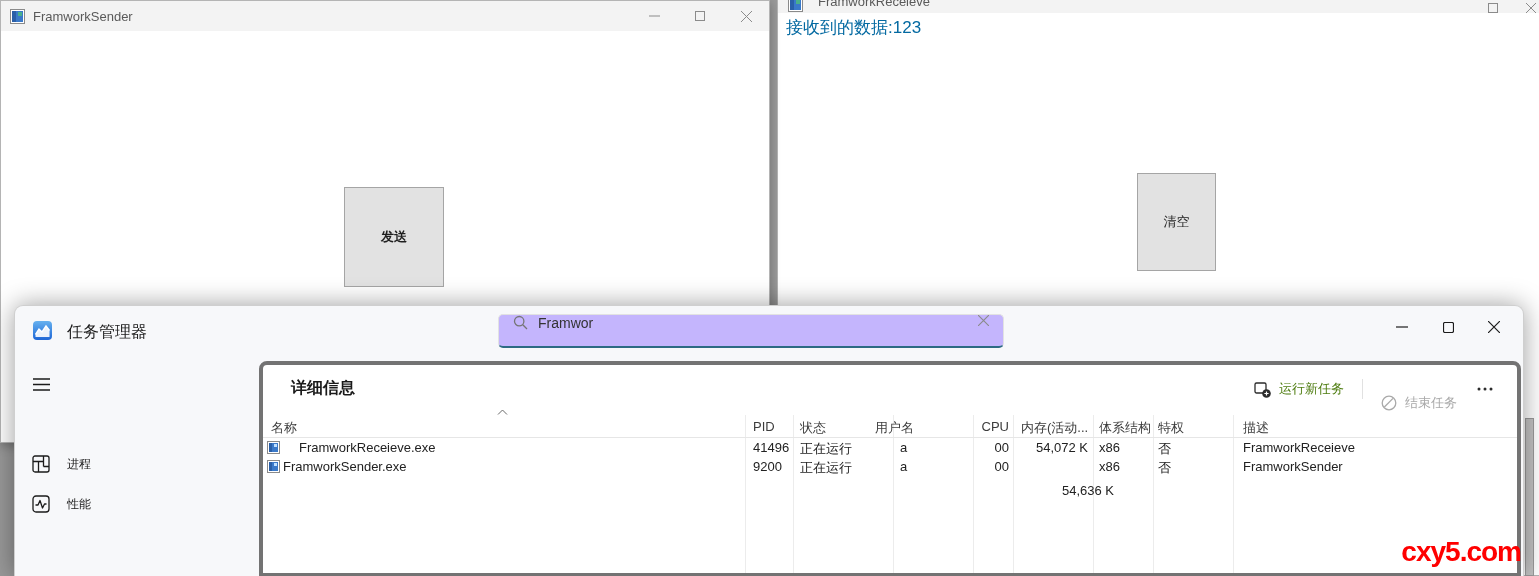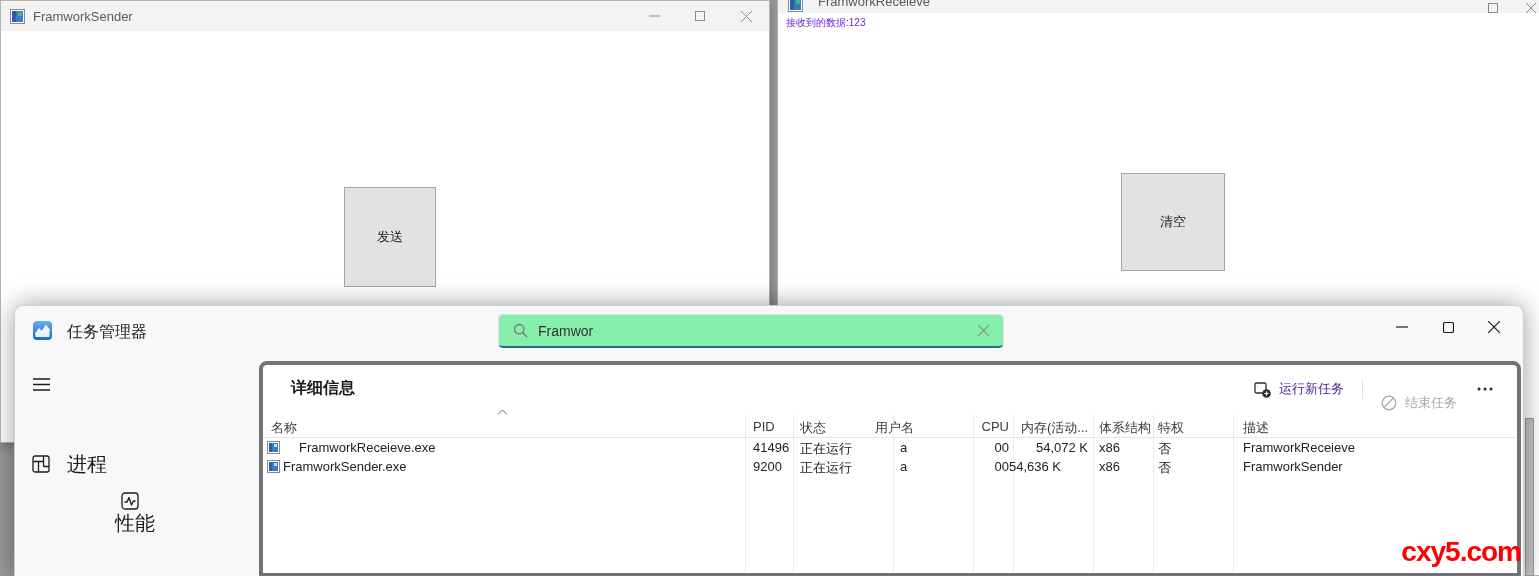--- a/index.html
+++ b/index.html
@@ -8,41 +8,41 @@
 
   .abs { position:absolute; }
 
   
   .wf-window { position:absolute; background:#ffffff; border:1px solid #b4b4b4; box-shadow:0 3px 10px rgba(0,0,0,.28); }
   .wf-titlebar { position:absolute; left:0; right:0; top:0; height:30px; background:#f3f3f3; display:flex; align-items:center; }
   .wf-title { font-size:13px; color:#5a5a5a; margin-left:8px; white-space:nowrap; }
   .wf-controls { position:absolute; right:0; top:0; height:30px; display:flex; }
   .wf-ctrl { width:46px; height:30px; display:flex; align-items:center; justify-content:center; }
   .wf-btn { position:absolute; background:#e2e2e2; border:1px solid #a5a5a5; display:flex; align-items:center; justify-content:center; font-size:13px; color:#1f1f1f; cursor:default; }
-  .wf-label { position:absolute; font-size:10px; color:#6d28d9; white-space:nowrap; }
+  .wf-label { position:absolute; font-size:17px; color:#0369a1; white-space:nowrap; }
   .appicon { display:inline-block; flex:0 0 auto; }
 
   
   #taskmgr { position:absolute; left:14px; top:305px; width:1510px; height:272px; background:#f7f8fa; border:1px solid #cfcfcf; border-bottom:none; border-radius:9px 9px 0 0; box-shadow:0 0 26px rgba(0,0,0,.38); }
   .tm-titlebar { position:absolute; left:0; top:0; right:0; height:50px; }
   .tm-title { position:absolute; left:52px; top:16px; font-size:16px; color:#1b1b1b; }
-  .tm-search { position:absolute; left:483px; top:8px; width:506px; height:34px; background:#86efac; border:1px solid #e2e2e2; border-bottom:2px solid #2d6a84; border-radius:5px; display:flex; align-items:center; }
+  .tm-search { position:absolute; left:483px; top:8px; width:506px; height:34px; background:#c4b5fd; border:1px solid #e2e2e2; border-bottom:2px solid #2d6a84; border-radius:5px; display:flex; align-items:flex-start; }
   .tm-search input { border:none; outline:none; background:transparent; font-size:14px; color:#333; flex:1; font-family:"Liberation Sans",sans-serif; }
   .tm-winctrl { position:absolute; right:6px; top:2px; display:flex; }
   .tm-ctrl { width:46px; height:38px; display:flex; align-items:center; justify-content:center; border-radius:5px; }
 
   .tm-sidebar { position:absolute; left:0; top:50px; width:244px; bottom:0; }
-  .side-item { position:absolute; left:10px; display:flex; align-items:center; height:36px; width:220px; border-radius:5px; color:#1b1b1b; font-size:20px; }
+  .side-item { position:absolute; left:10px; display:flex; align-items:center; height:36px; width:220px; border-radius:5px; color:#1b1b1b; font-size:12px; }
   .side-item .ic { width:20px; height:20px; margin-left:6px; margin-right:16px; display:flex; align-items:center; justify-content:center; }
 
   .tm-card { position:absolute; left:244px; top:55px; right:2px; bottom:0; background:#ffffff; border:4px solid #737373; border-radius:8px 8px 0 0; }
   .card-header { position:absolute; left:0; top:0; right:0; height:46px; }
   .card-title { position:absolute; left:28px; top:13px; font-size:16px; font-weight:600; color:#1a1a1a; }
   .toolbar { position:absolute; right:14px; top:8px; height:32px; display:flex; align-items:center; }
-  .tb-btn { display:flex; align-items:center; font-size:13px; color:#4c1d95; padding:6px 10px; border-radius:4px; }
+  .tb-btn { display:flex; align-items:center; font-size:13px; color:#4d7c0f; padding:6px 10px; border-radius:4px; }
   .tb-btn.disabled { color:#a9a9a9;margin-top:28px; }
   .tb-btn .ic { margin-right:8px; display:flex; }
   .tb-divider { width:1px; height:20px; background:#e1e1e1; margin:0 8px; }
 
   
   .tm-table { position:absolute; left:0; top:50px; right:0; bottom:0; font-size:13px; color:#222; }
   .colsep { position:absolute; top:0; bottom:0; width:1px; background:#ececec; }
   .thead { position:absolute; left:0; right:0; top:0; height:23px; border-bottom:1px solid #e6e6e6; color:#3c3c3c; }
   .th { position:absolute; top:4px; white-space:nowrap; }
   .sortmark { position:absolute; top:-6px; color:#6b6b6b; }
@@ -77,21 +77,21 @@
           </svg>
       </div>
       <div class="wf-ctrl" style="width:30px; margin-top:8px;">
         <svg width="10" height="10" viewBox="0 0 10 10">
             <path d="M0,0 L10,10 M10,0 L0,10" stroke="#8b8b8b" stroke-width="1"></path>
           </svg>
       </div>
     </div>
   </div>
   <div class="wf-label" style="left:8px; top:31px;">接收到的数据:123</div>
-  <div class="wf-btn" style="left:343px; top:188px; width:104px; height:98px;">清空</div>
+  <div class="wf-btn" style="left:359px; top:188px; width:79px; height:98px;">清空</div>
 </div>
 
 <div class="wf-window" id="sender-window" style="left:0px; top:0px; width:770px; height:443px;">
   <div class="wf-titlebar">
     <span class="appicon" style="margin-left:9px;">
       <svg width="15" height="15" viewBox="0 0 15 15">
           <rect x="0.5" y="0.5" width="14" height="14" fill="#fff" stroke="#8a8a8a"></rect>
           <rect x="2" y="2" width="11" height="11" fill="#3a79c9"></rect>
           <rect x="2" y="2" width="4" height="11" fill="#2a5fa8"></rect>
           <rect x="8" y="3" width="4" height="4" fill="#49b08b"></rect>
@@ -109,21 +109,21 @@
             <rect x="0.5" y="0.5" width="9" height="9" fill="none" stroke="#8b8b8b" stroke-width="1"></rect>
           </svg>
       </div>
       <div class="wf-ctrl">
         <svg width="11" height="11" viewBox="0 0 11 11">
             <path d="M0,0 L11,11 M11,0 L0,11" stroke="#8b8b8b" stroke-width="1"></path>
           </svg>
       </div>
     </div>
   </div>
-  <div class="wf-btn" style="left:343px; top:186px; width:92px; height:100px;">发送</div>
+  <div class="wf-btn" style="left:343px; top:186px; width:100px; height:100px;font-weight:bold;">发送</div>
 </div>
 
 <div id="receiver-scrollbar"></div>
 
 <div id="taskmgr">
 
   <div class="tm-titlebar">
     <span class="abs" style="left:18px; top:15px;">
       <svg width="19" height="19" viewBox="0 0 19 19">
         <defs>
@@ -185,21 +185,21 @@
     <div class="side-item" style="top:90px;">
       <span class="ic">
         <svg width="18" height="18" viewBox="0 0 18 18">
             <rect x="1" y="1" width="16" height="16" rx="2" fill="none" stroke="#1b1b1b" stroke-width="1.3"></rect>
             <path d="M1,6.5 H11.5 M6.5,6.5 V17 M11.5,1 V11.5 M11.5,11.5 H17" fill="none" stroke="#1b1b1b" stroke-width="1.3"></path>
           </svg>
       </span>
       <span>进程</span>
     </div>
 
-    <div class="side-item" style="top:136px;flex-direction:column;">
+    <div class="side-item" style="top:130px;">
       <span class="ic">
         <svg width="18" height="18" viewBox="0 0 18 18">
             <rect x="1" y="1" width="16" height="16" rx="3" fill="none" stroke="#1b1b1b" stroke-width="1.3"></rect>
             <path d="M3.5,10 H6 L8,5.5 L10.5,13 L12.5,9 H14.5" fill="none" stroke="#1b1b1b" stroke-width="1.3" stroke-linejoin="round"></path>
           </svg>
       </span>
       <span>性能</span>
     </div>
 
 
@@ -307,21 +307,21 @@
               <rect x="2" y="2" width="9" height="9" fill="#3a79c9"></rect>
               <rect x="2" y="2" width="3" height="9" fill="#2a5fa8"></rect>
               <rect x="7" y="3" width="3" height="3" fill="#bfe0ff"></rect>
             </svg>
         </span>
         <span class="td" style="left:20px;">FramworkSender.exe</span>
         <span class="td" style="left:490px;">9200</span>
         <span class="td" style="left:537px;">正在运行</span>
         <span class="td" style="left:637px;">a</span>
         <span class="td right" style="left:712px; width:34px;">00</span>
-        <span class="td right" style="left:728px; width:70px;">54,636 K</span>
+        <span class="td right" style="left:781px; width:70px;margin-top:24px;">54,636 K</span>
         <span class="td" style="left:836px;">x86</span>
         <span class="td" style="left:895px;">否</span>
         <span class="td" style="left:980px;">FramworkSender</span>
       </div>
     </div>
   </div>
 </div>
 
 <div id="watermark">cxy5.com</div>
 

